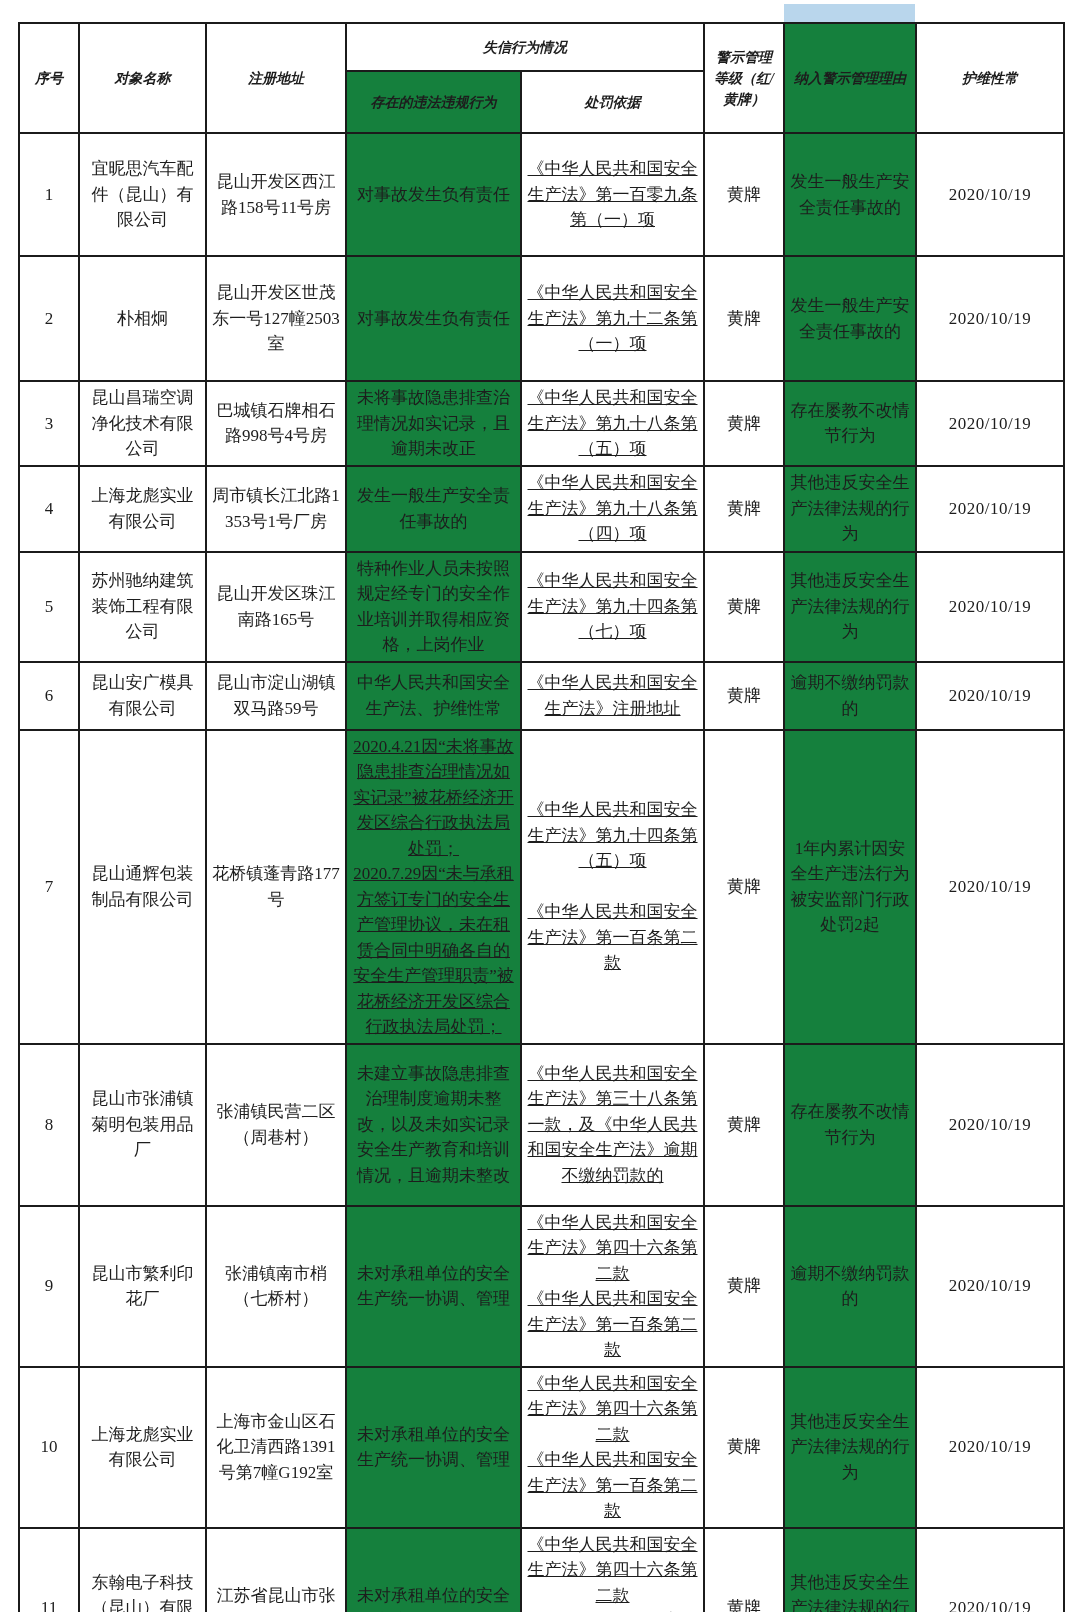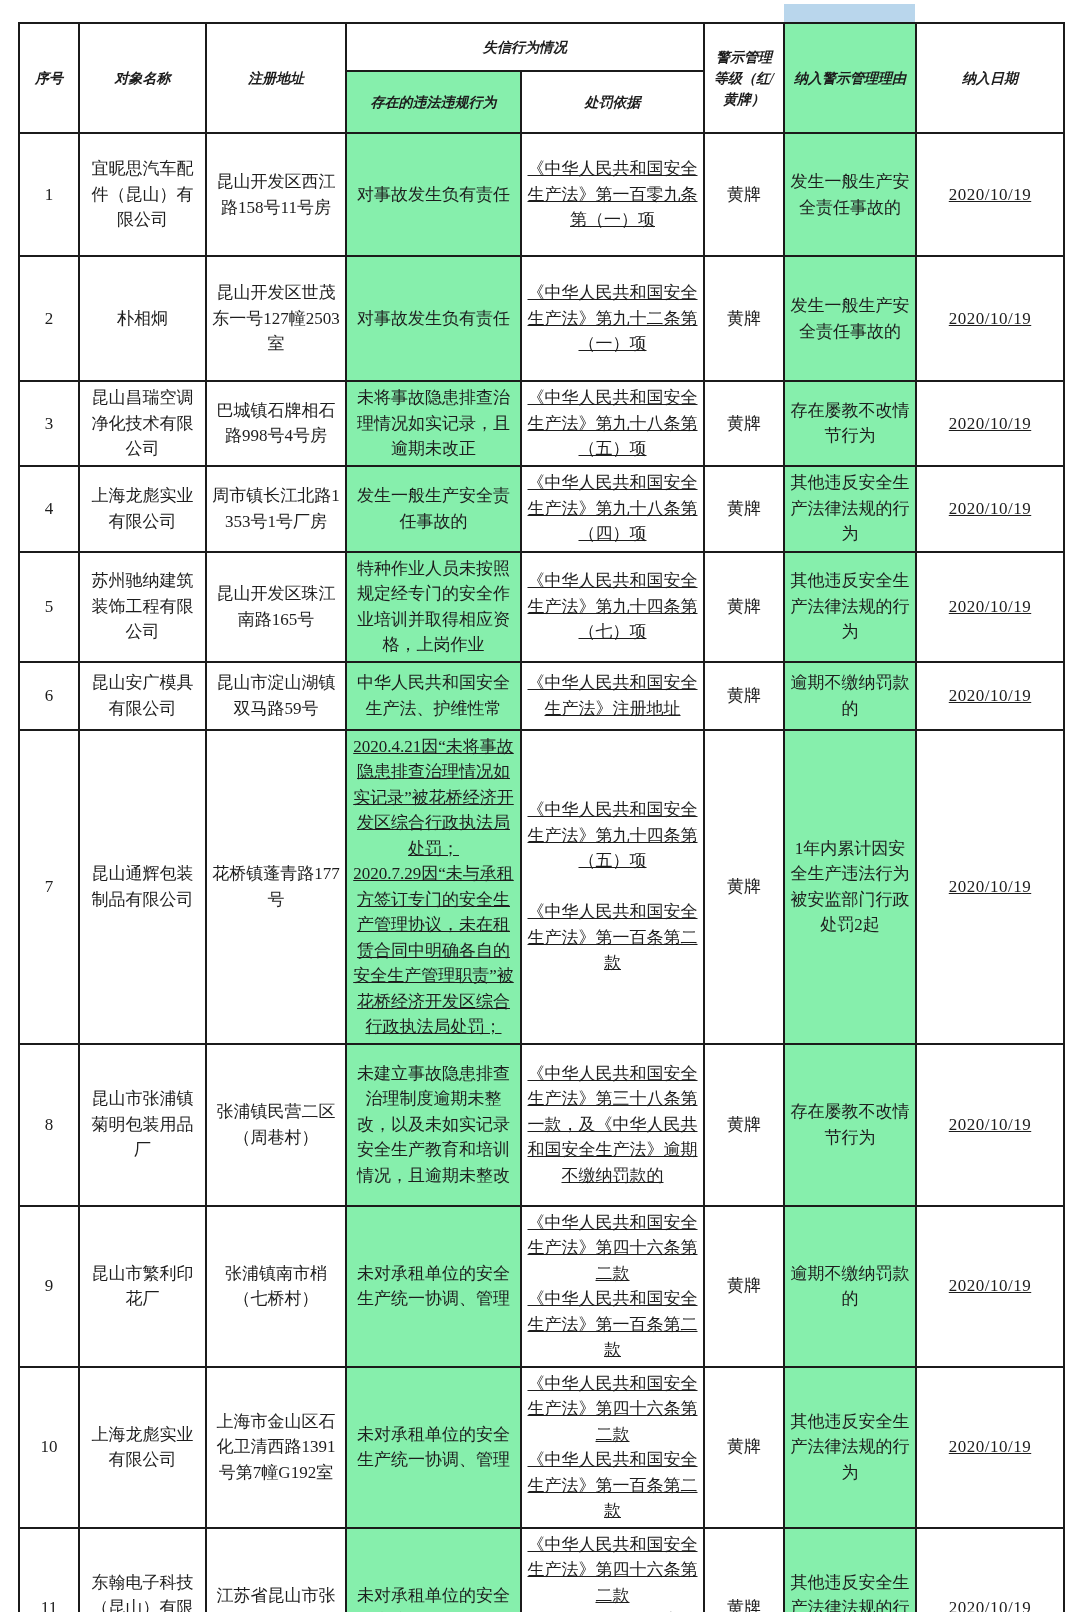--- a/index.html
+++ b/index.html
@@ -17,24 +17,24 @@
     background:#ffffff;
   }
   .tbl th,.tbl td{
     border:2px solid #1b1b1b;
     text-align:center;vertical-align:middle;
     padding:3px 5px;
     font-size:17px;line-height:1.5;
     word-break:break-all;overflow:hidden;
   }
   .tbl th{font-weight:bold;font-size:14px;font-style:italic;}
-  .blue{background:#86efac;}
+  .blue{background:#15803d;}
   .left{text-align:left;}
   .pre{white-space:pre-line;text-decoration:underline;}
-  .date-cell{font-size:16px;letter-spacing:.5px;text-decoration:underline;}
+  .date-cell{font-size:16px;letter-spacing:.5px;}
   
   .reason-overflow{
     position:absolute;top:-18px;left:766px;width:131px;height:18px;
     background:#b9d6ec;
   }
 </style>
 </head>
 <body>
 
 <div class="page">
@@ -52,21 +52,21 @@
           <col style="width:148px">
       </colgroup>
       <thead>
         <tr style="height:48px">
           <th rowspan="2">序号</th>
           <th rowspan="2">对象名称</th>
           <th rowspan="2">注册地址</th>
           <th colspan="2">失信行为情况</th>
           <th rowspan="2">警示管理等级（红/黄牌）</th>
           <th rowspan="2" class="blue">纳入警示管理理由</th>
-          <th rowspan="2">纳入日期</th>
+          <th rowspan="2">护维性常</th>
         </tr>
         <tr style="height:62px">
           <th class="blue">存在的违法违规行为</th>
           <th>处罚依据</th>
         </tr>
       </thead>
       <tbody>
         <tr style="height:123px">
           <td>1</td>
           <td>宜昵思汽车配件（昆山）有限公司</td>

